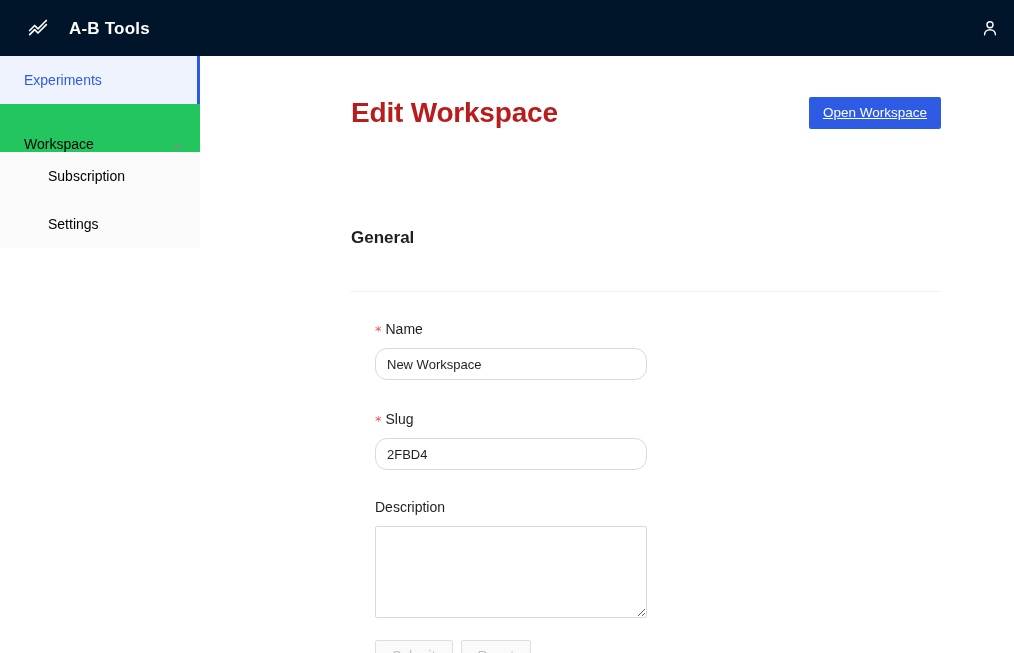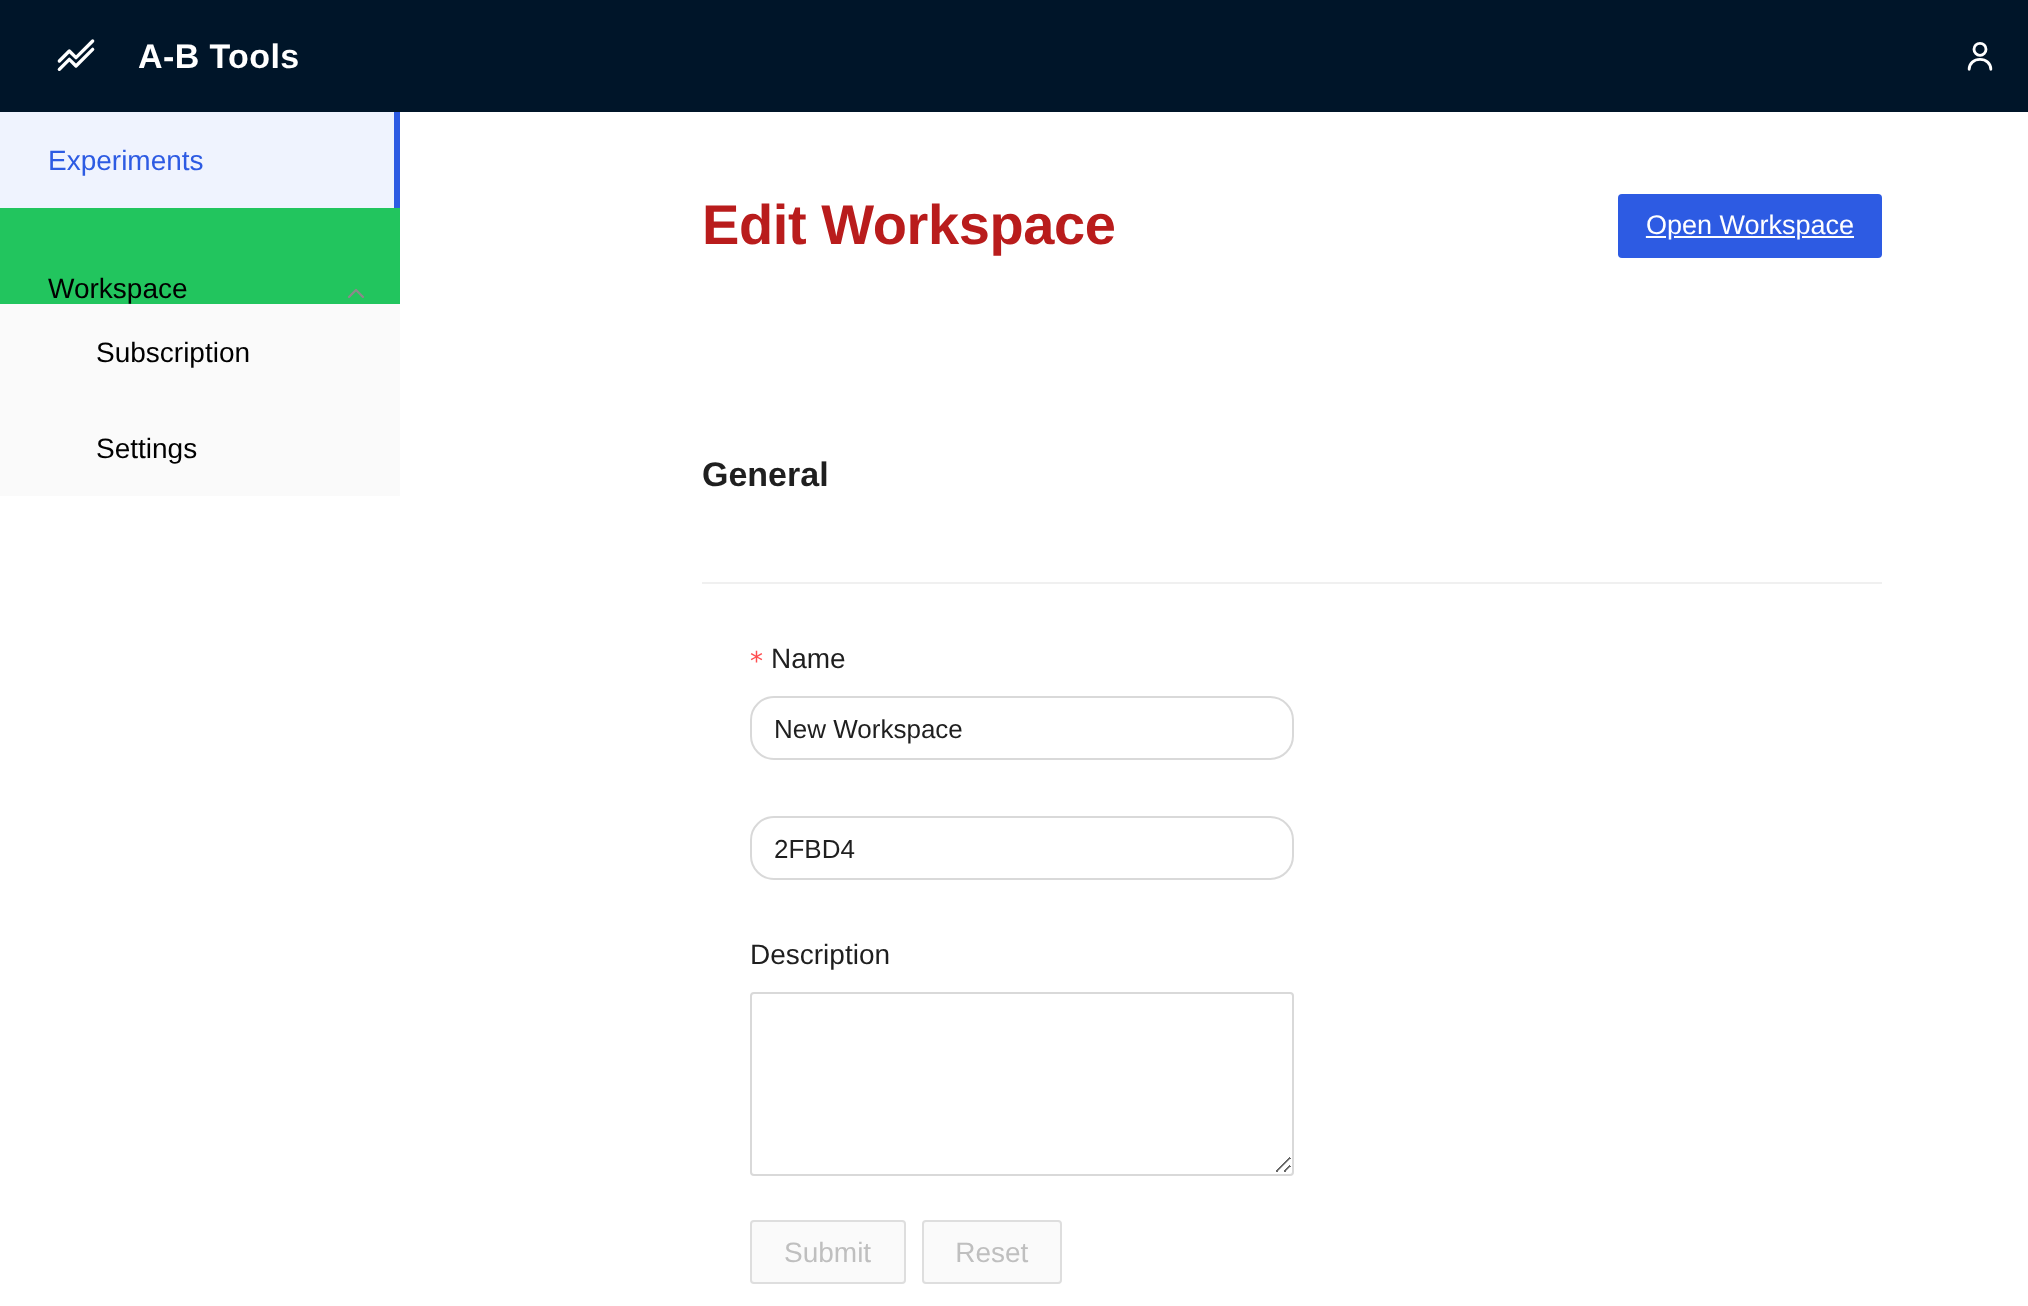--- a/index.html
+++ b/index.html
@@ -212,20 +212,23 @@
       <div class="field">
         <label class="field-label">
           <span class="req-star">*</span><span>Name</span>
         </label>
         <input class="text-input" type="text" value="New Workspace" style="">
       </div>
 
       <div class="gap-28"></div>
 
       <div class="field">
+        <label class="field-label">
+          <span class="req-star">*</span><span>Slug</span>
+        </label>
         <input class="text-input" type="text" value="2FBD4" style="">
       </div>
 
       <div class="gap-26"></div>
 
       <div class="field">
         <label class="field-label">
           <span>Description</span>
         </label>
         <textarea class="textarea" placeholder="" style=""></textarea>

